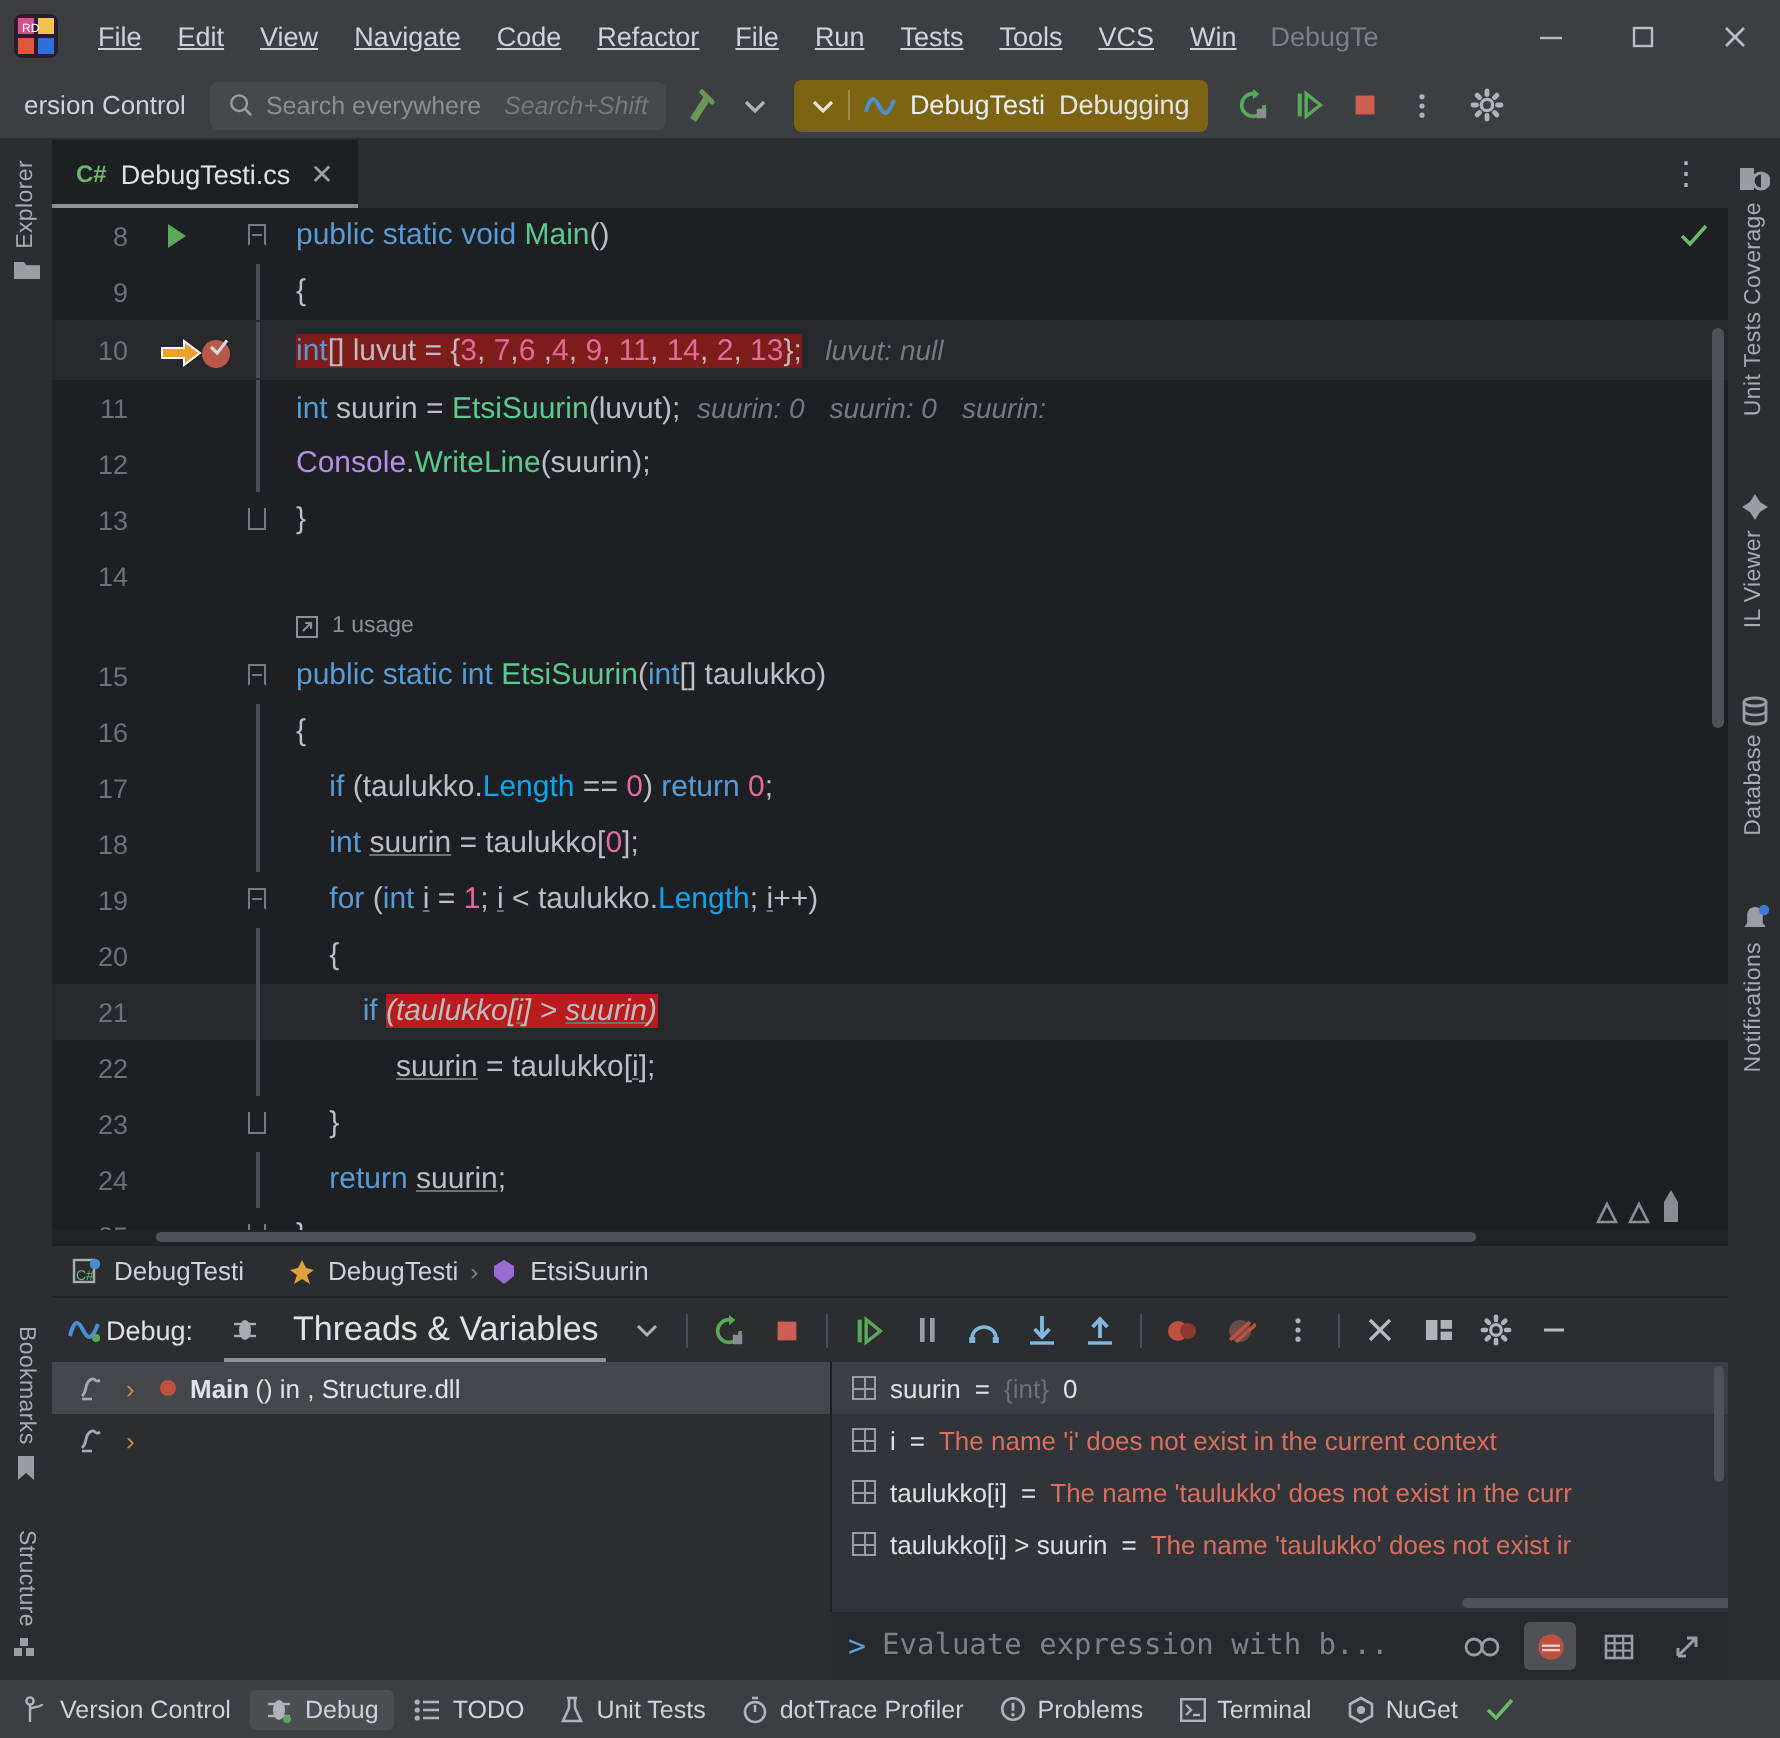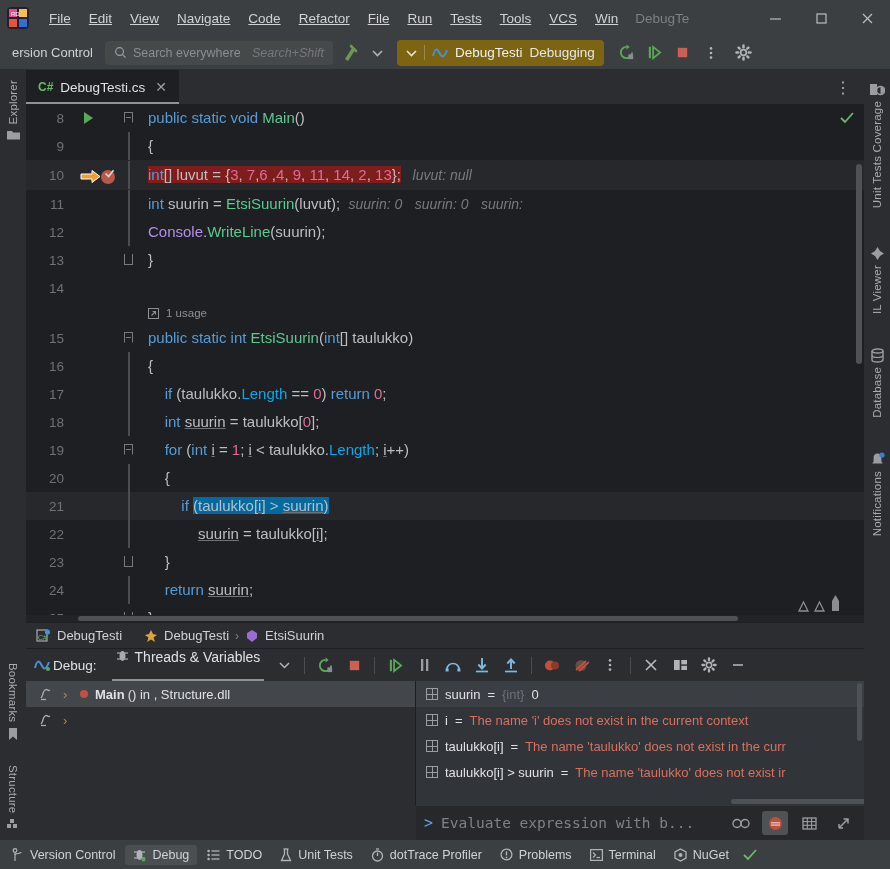--- a/index.html
+++ b/index.html
@@ -96,21 +96,21 @@
   .fold{ width:22px; flex:0 0 auto; position:relative; height:28px; }
   .ctext{ flex:1; font-size:15px; white-space:pre; color:#bcbec4; line-height:28px;
           padding-left:2px; }
   
   .kw{ color:#569cd6; }
   .typ{ color:#0ea5e9; } .meth{ color:#5cc98f; } .cls{ color:#b58ee6; }
   .num{ color:#e06c9a; }
   .pl{ color:#bcbec4; } .und{ text-decoration:underline; text-decoration-color:#6e7277; }
   .hint{ color:#767a80; font-style:italic; font-size:14px; }
   .exec-hl{ background:#7f1d1d; }
-  .sel-hl{ background:#0369a1; }
+  .sel-hl{ background:#b91c1c;font-style:italic; }
   .usage-row{ height:22px; display:flex; align-items:center; }
   .usage-txt{ font-size:11.5px; color:#8d9095; margin-left:2px; }
 
   .run-tri{ width:0;height:0;border-left:9px solid #5aa95a;border-top:6px solid transparent;
             border-bottom:6px solid transparent; }
   .fold-mark{ width:9px; height:11px; border:1.4px solid #777b80; position:relative; }
   .fold-mark.open::after{ content:""; position:absolute; left:1px; right:1px; top:4px; height:1.4px;
                           background:#777b80; }
   .fold-line{ position:absolute; left:4.2px; top:0; bottom:0; width:1.4px; background:#4a4d51; }
 
@@ -129,21 +129,21 @@
   .bcsep{ color:#7e8287; font-size:12px; }
 
   
   #debug-panel{
     background:#2b2d30; display:flex; flex-direction:column; height:192px;
     border-top:1px solid #1e1f22;
   }
   #dbg-toolbar{ height:32px; display:flex; align-items:center; gap:3px; padding:0 6px;
                 position:relative; }
   #dbg-title{ font-size:13.5px; color:#dfe1e5; margin-right:8px; }
-  #dbg-tab{ display:flex; align-items:flex-start; gap:6px; font-size:14px; color:#dfe1e5;
+  #dbg-tab{ display:flex; align-items:center; gap:18px; font-size:17px; color:#dfe1e5;
             padding:0 8px; height:32px; position:relative; }
   #dbg-tab::after{ content:""; position:absolute; left:4px; right:4px; bottom:0; height:2px;
                    background:#8f9194; }
   .dbtn{ width:26px; height:26px; display:flex; align-items:center; justify-content:center;
          border-radius:3px; }
   .dsep{ width:1px; height:17px; background:#4a4d51; margin:0 4px; }
   #dbg-body{ flex:1; display:flex; min-height:0; }
   #frames{ width:390px; background:#2b2d30; display:flex; flex-direction:column;
            border-right:1px solid #1e1f22; }
   .frame-row{ display:flex; align-items:center; height:26px; gap:7px; padding-left:10px;

